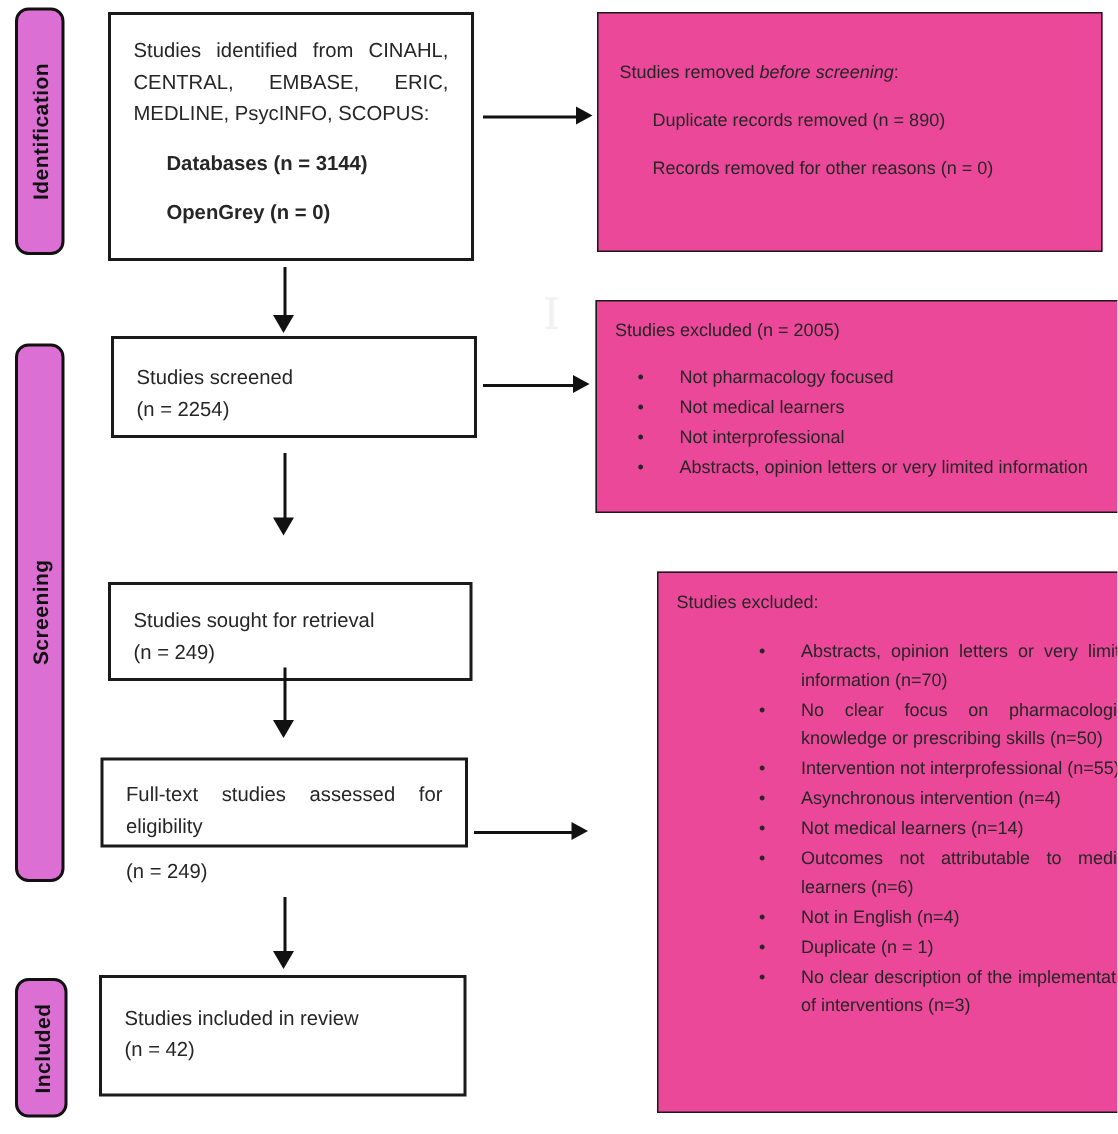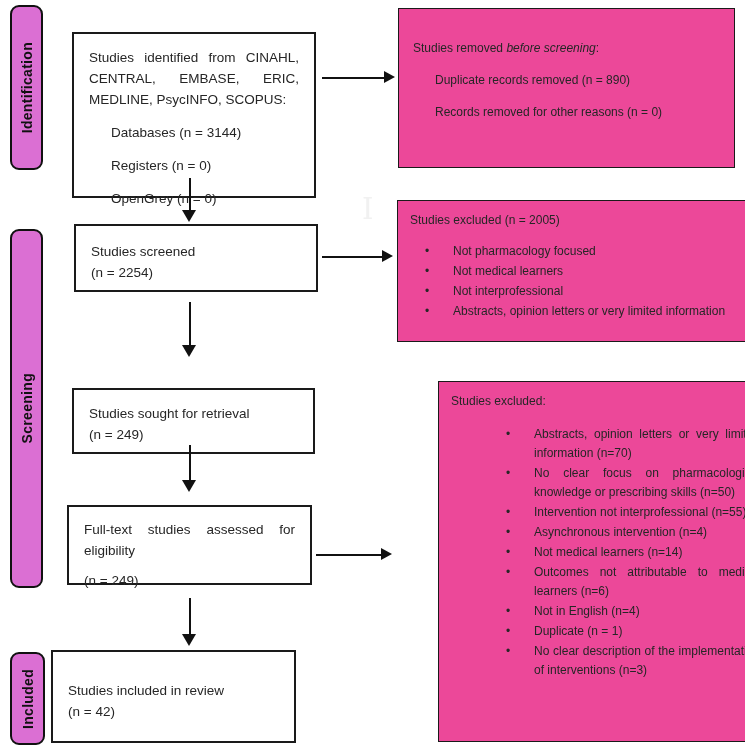--- a/index.html
+++ b/index.html
@@ -25,21 +25,21 @@
     position:absolute; box-sizing:border-box; background:#ffffff;
     border:2px solid #1a1a1a; font-size:13.5px; line-height:21px;
     padding:13px 15px;
   }
   .rbox {
     position:absolute; box-sizing:border-box; background:#ec4899;
     border:1.5px solid #1a1a1a; font-size:12px; line-height:19px;
     padding:10px 12px;
   }
   .just { text-align:justify; }
-  .b1-item { margin-top:12px; padding-left:22px; }
+  .b1-item { margin-top:12px; padding-left:22px;font-weight:bold; }
   .gap-line { margin-top:9px; }
   .gap-line-lg { }
 
   .r1 { padding:30px 14px 12px 14px; }
   .r1-item { margin-top:13px; padding-left:22px; }
 
   .bullets { margin-top:12px; }
   .bullets-deep { margin-top:14px; }
   .bullet { display:flex; margin-bottom:1px; }
   .bullet .dot { flex:0 0 28px; text-align:left; }
@@ -74,48 +74,47 @@
   <div class="stage" style="left: 10px; top: 5px; width: 33px; height: 165px; background-color: rgb(219, 111, 211);">
     <span class="stage-label">Identification</span>
   </div>
   <div class="stage" style="left: 10px; top: 229px; width: 33px; height: 359px; background-color: rgb(219, 111, 211);">
     <span class="stage-label">Screening</span>
   </div>
   <div class="stage" style="left: 10px; top: 652px; width: 35px; height: 93px; background-color: rgb(219, 111, 211);">
     <span class="stage-label">Included</span>
   </div>
 
-  <div class="mbox" style="left:72px; top:8px; width:244px; height:166px;margin-top:24px;">
+  <div class="mbox" style="left:72px; top:8px; width:244px; height:166px;">
     <div class="just">Studies identified from CINAHL, CENTRAL, EMBASE, ERIC, MEDLINE, PsycINFO, SCOPUS:</div>
     <div>
 
         <div class="b1-item">Databases (n = 3144)</div>
 
-        <div class="b1-item">Registers (n = 0)</div>
 
         <div class="b1-item">OpenGrey (n = 0)</div>
       </div>
   </div>
 
   <div class="mbox" style="left:74px; top:224px; width:244px; height:68px; padding-top:15px;">
     <div>Studies screened</div>
     <div>(n = 2254)</div>
   </div>
 
   <div class="mbox" style="left:72px; top:368px; width:243px; height:66px; padding-top:13px;margin-top:20px;">
     <div>Studies sought for retrieval</div>
     <div>(n = 249)</div>
   </div>
 
-  <div class="mbox" style="left:67px; top:505px; width:245px; height:80px; padding-top:12px;">
+  <div class="mbox" style="left:67px; top:505px; width:245px; height:60px; padding-top:12px;">
     <div class="just">Full-text studies assessed for eligibility</div>
     <div class="gap-line">(n = 249)</div>
   </div>
 
-  <div class="mbox" style="left:51px; top:650px; width:245px; height:93px; padding-top:28px;">
+  <div class="mbox" style="left:66px; top:650px; width:245px; height:81px; padding-top:16px;">
     <div>Studies included in review</div>
     <div class="gap-line-lg">(n = 42)</div>
   </div>
 
   <div class="rbox r1" style="left:398px; top:8px; width:337px; height:160px;">
     <div>
       <span>Studies removed </span><em>before screening</em><span>:</span>
     </div>
     <div>
 

